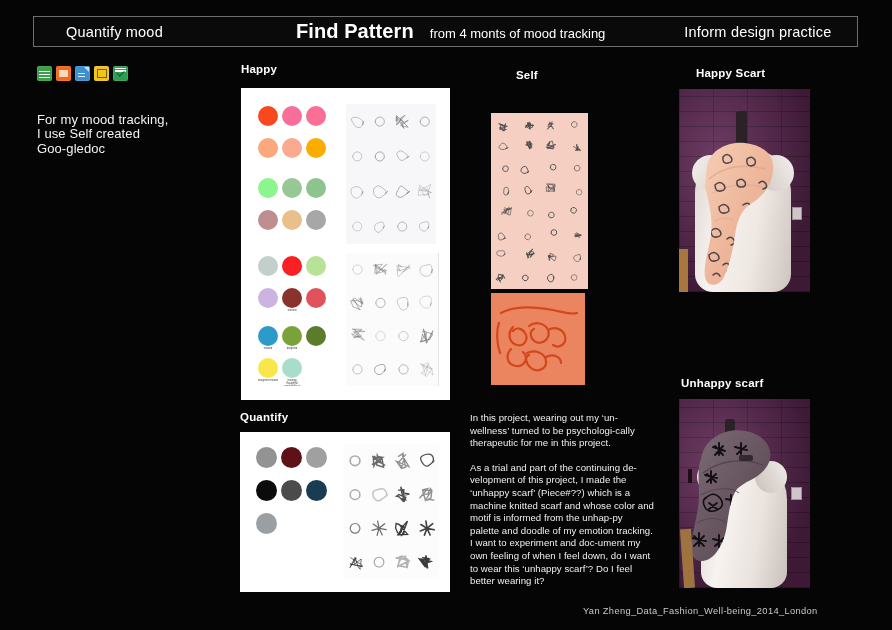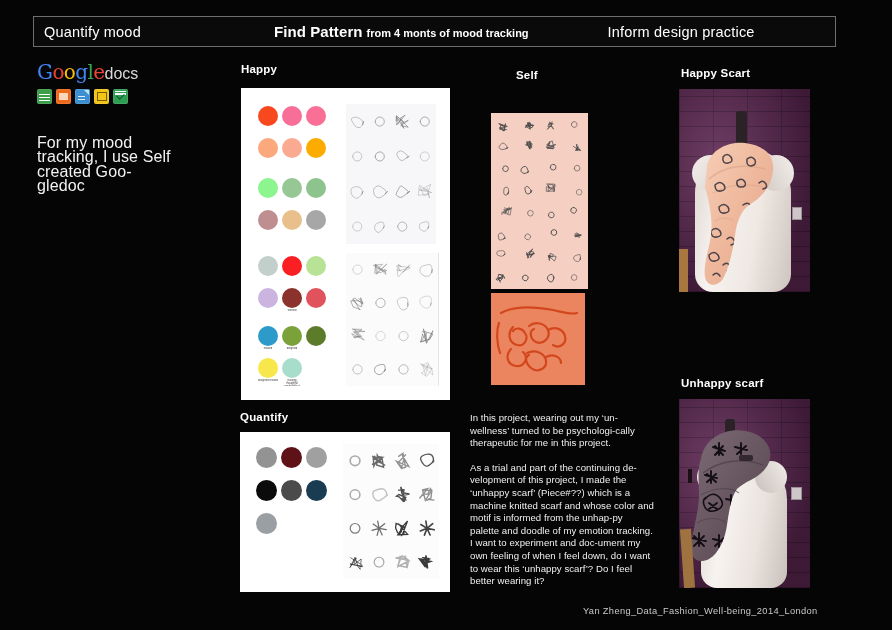--- a/index.html
+++ b/index.html
@@ -7,27 +7,27 @@
   body{
     width:892px;height:630px;position:relative;overflow:hidden;
     background:#050505;
     font-family:"Liberation Sans","DejaVu Sans",sans-serif;
     color:#ffffff;
   }
   
   #header-bar{
     position:absolute;left:33px;top:16px;width:801px;height:29px;
     border:1px solid #6e6e6e;background:#0a0a0a;
-    display:flex;align-items:center;
+    display:flex;align-items:center;padding-left:22px;
   }
   .hdr-cell{display:flex;align-items:baseline;white-space:nowrap;}
   #hdr-quantify{margin-left:10px;font-size:14.5px;font-weight:400;letter-spacing:.2px;}
   #hdr-find-wrap{margin-left:133px;}
-  #hdr-find{font-size:15px;font-weight:700;letter-spacing:.1px;}
-  #hdr-find-sub{font-size:11px;font-weight:700;margin-left:4px;letter-spacing:0;}
+  #hdr-find{font-size:20px;font-weight:700;letter-spacing:.1px;}
+  #hdr-find-sub{font-size:13px;font-weight:400;margin-left:16px;letter-spacing:0;}
   #hdr-inform{margin-left:79px;font-size:14.5px;font-weight:400;letter-spacing:.2px;}
 
   
   #sidebar{position:absolute;left:37px;top:62px;width:135px;}
   #gdocs-logo{font-size:20px;letter-spacing:-.6px;line-height:1;margin-bottom:7px;
     font-family:"DejaVu Serif","Liberation Serif",serif;}
   #gdocs-logo .l{display:inline-block;}
   #gdocs-docs{font-family:"Liberation Sans",sans-serif;font-size:16px;color:#d9d9d9;letter-spacing:0;}
   #gdocs-icons{display:flex;gap:4px;margin-top:4px;margin-bottom:32px;}
   .gicon{width:15px;height:15px;border-radius:2px;position:relative;overflow:hidden;
@@ -36,30 +36,30 @@
     background:
       linear-gradient(to bottom,transparent 0 2px,#fff 2px 2.8px,transparent 2.8px 5px,#fff 5px 5.8px,transparent 5.8px 8px,#fff 8px 8.8px,transparent 8.8px);
   }
   .gicon .doc-fold{position:absolute;right:1px;top:1px;width:5px;height:5px;
     background:#bfe3fb;clip-path:polygon(0 0,100% 100%,100% 0);}
   .gicon .draw-shape{position:absolute;left:3px;top:3px;width:8px;height:7px;border:1.2px solid #7a5c00;}
   .gicon .form-check{position:absolute;left:4px;top:4px;width:6px;height:4px;
     border-left:1.6px solid #0b5c2a;border-bottom:1.6px solid #0b5c2a;transform:rotate(-45deg);}
   .gicon .form-lines{position:absolute;left:2px;top:2px;right:2px;height:4px;
     background:linear-gradient(to bottom,#fff 0 1px,transparent 1px 2.5px,#fff 2.5px 3.5px);}
-  #sidebar p{margin:0;font-size:16px;line-height:14.4px;color:#f2f2f2;letter-spacing:.1px;}
+  #sidebar p{margin:0;font-size:13px;line-height:14.4px;color:#f2f2f2;letter-spacing:.1px;}
   #sidebar-para2{margin-top:0px !important;}
   #sidebar-link{word-break:break-all;}
 
   
   .sec-title{position:absolute;font-size:11.5px;font-weight:700;color:#ffffff;letter-spacing:.2px;}
   #title-happy{left:241px;top:63px;}
   #title-unhappy{left:240px;top:411px;}
   #title-motif{left:516px;top:69px;}
-  #title-happy-scarf{left:681px;top:67px;}
+  #title-happy-scarf{left:696px;top:67px;}
   #title-unhappy-scarf{left:681px;top:377px;}
 
   
   #card-happy{position:absolute;left:241px;top:88px;width:209px;height:312px;background:#ffffff;}
   #card-unhappy{position:absolute;left:240px;top:432px;width:210px;height:160px;background:#ffffff;}
   .palette-block{position:absolute;}
   .sw{border-radius:50%;}
   .sw-lbl{font-size:2.6px;color:#3a3a3a;text-align:center;line-height:3.2px;
     font-family:"Liberation Sans",sans-serif;margin-top:1px;height:7px;overflow:hidden;}
   .doodle-sheet{position:absolute;background:#f7f6f8;}
@@ -112,23 +112,20 @@
   <div class="hdr-cell" id="hdr-find-wrap">
     <span id="hdr-find">Find Pattern</span>
     <span id="hdr-find-sub">from 4 monts of mood tracking</span>
   </div>
   <div class="hdr-cell">
     <span id="hdr-inform">Inform design practice</span>
   </div>
 </div>
 
 <div id="sidebar">
-  <div id="gdocs-logo">
-    <span class="l" style="color:#4285f4">G</span><span class="l" style="color:#ea4335">o</span><span class="l" style="color:#fbbc05">o</span><span class="l" style="color:#4285f4">g</span><span class="l" style="color:#34a853">l</span><span class="l" style="color:#ea4335">e</span><span id="gdocs-docs">docs</span>
-  </div>
 
   <div id="gdocs-icons">
     <div class="gicon" style="background:#3a9e4a">
       <div class="sheet-lines"></div>
     </div>
     <div class="gicon" style="background:#f06a1b">
       <div style="position:absolute;left:3px;top:3.5px;width:9px;height:7px;background:#fbd7bd;"></div>
     </div>
     <div class="gicon" style="background:#3e8fd0">
       <div class="doc-fold"></div>

